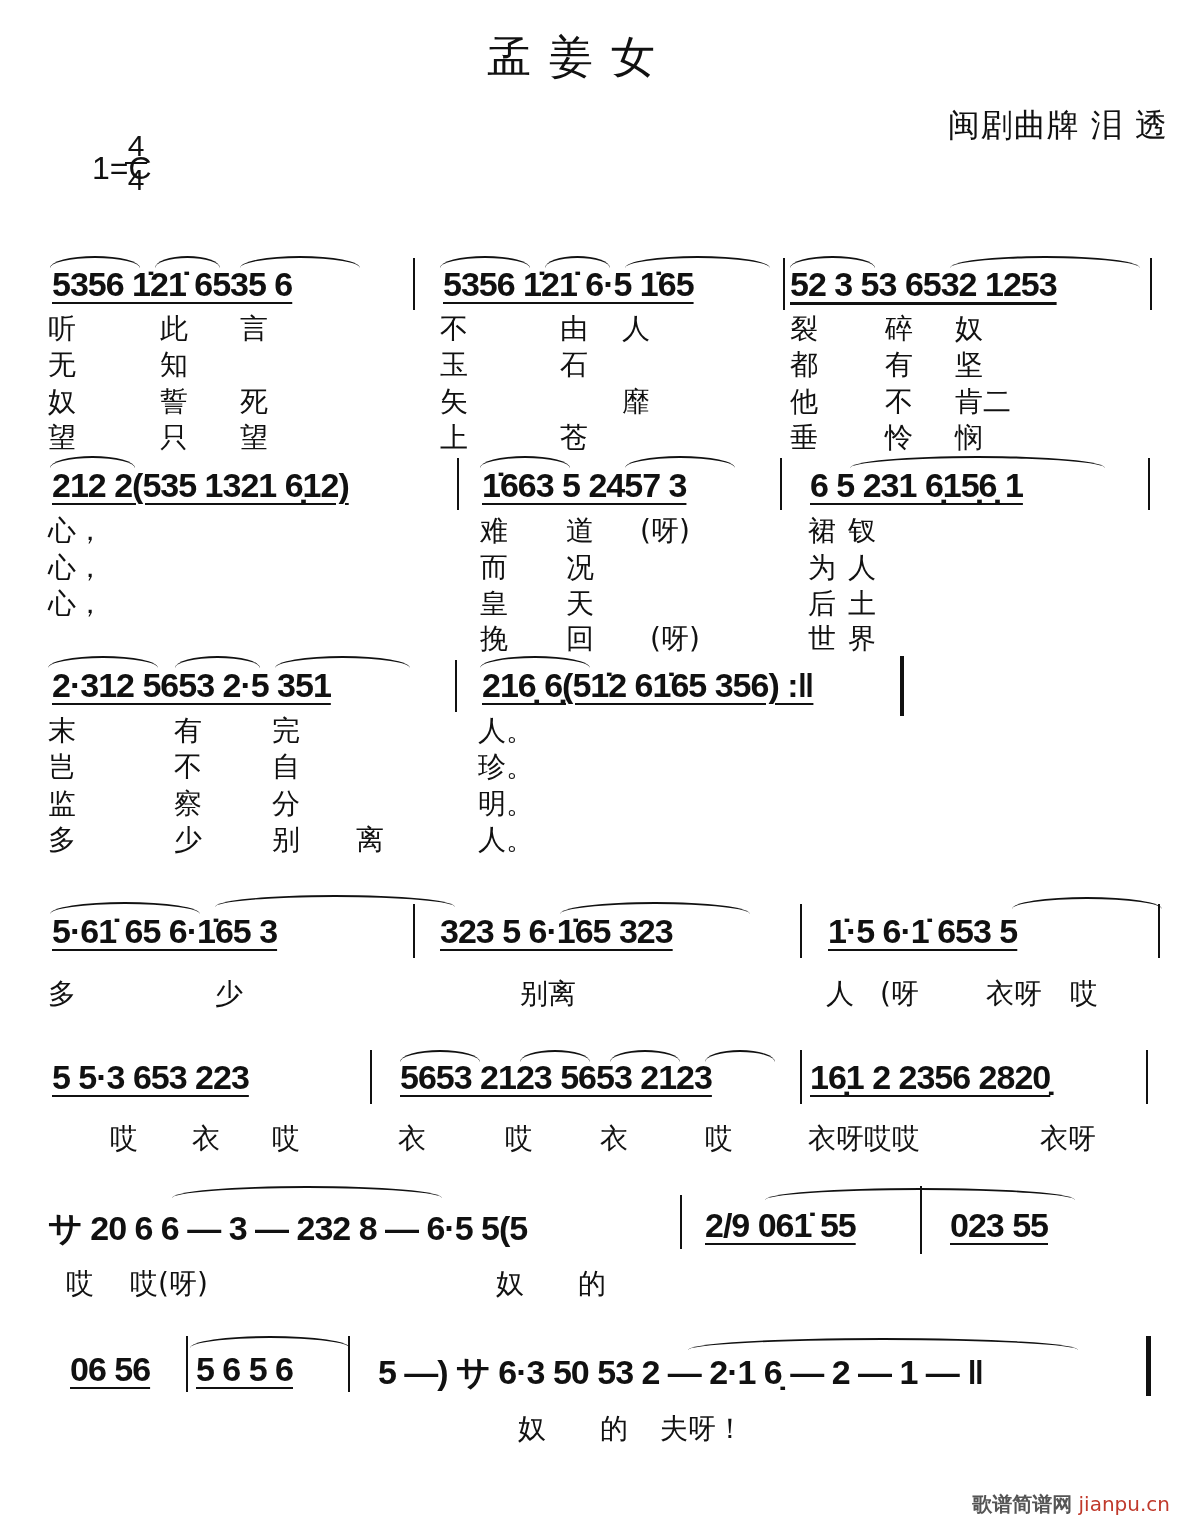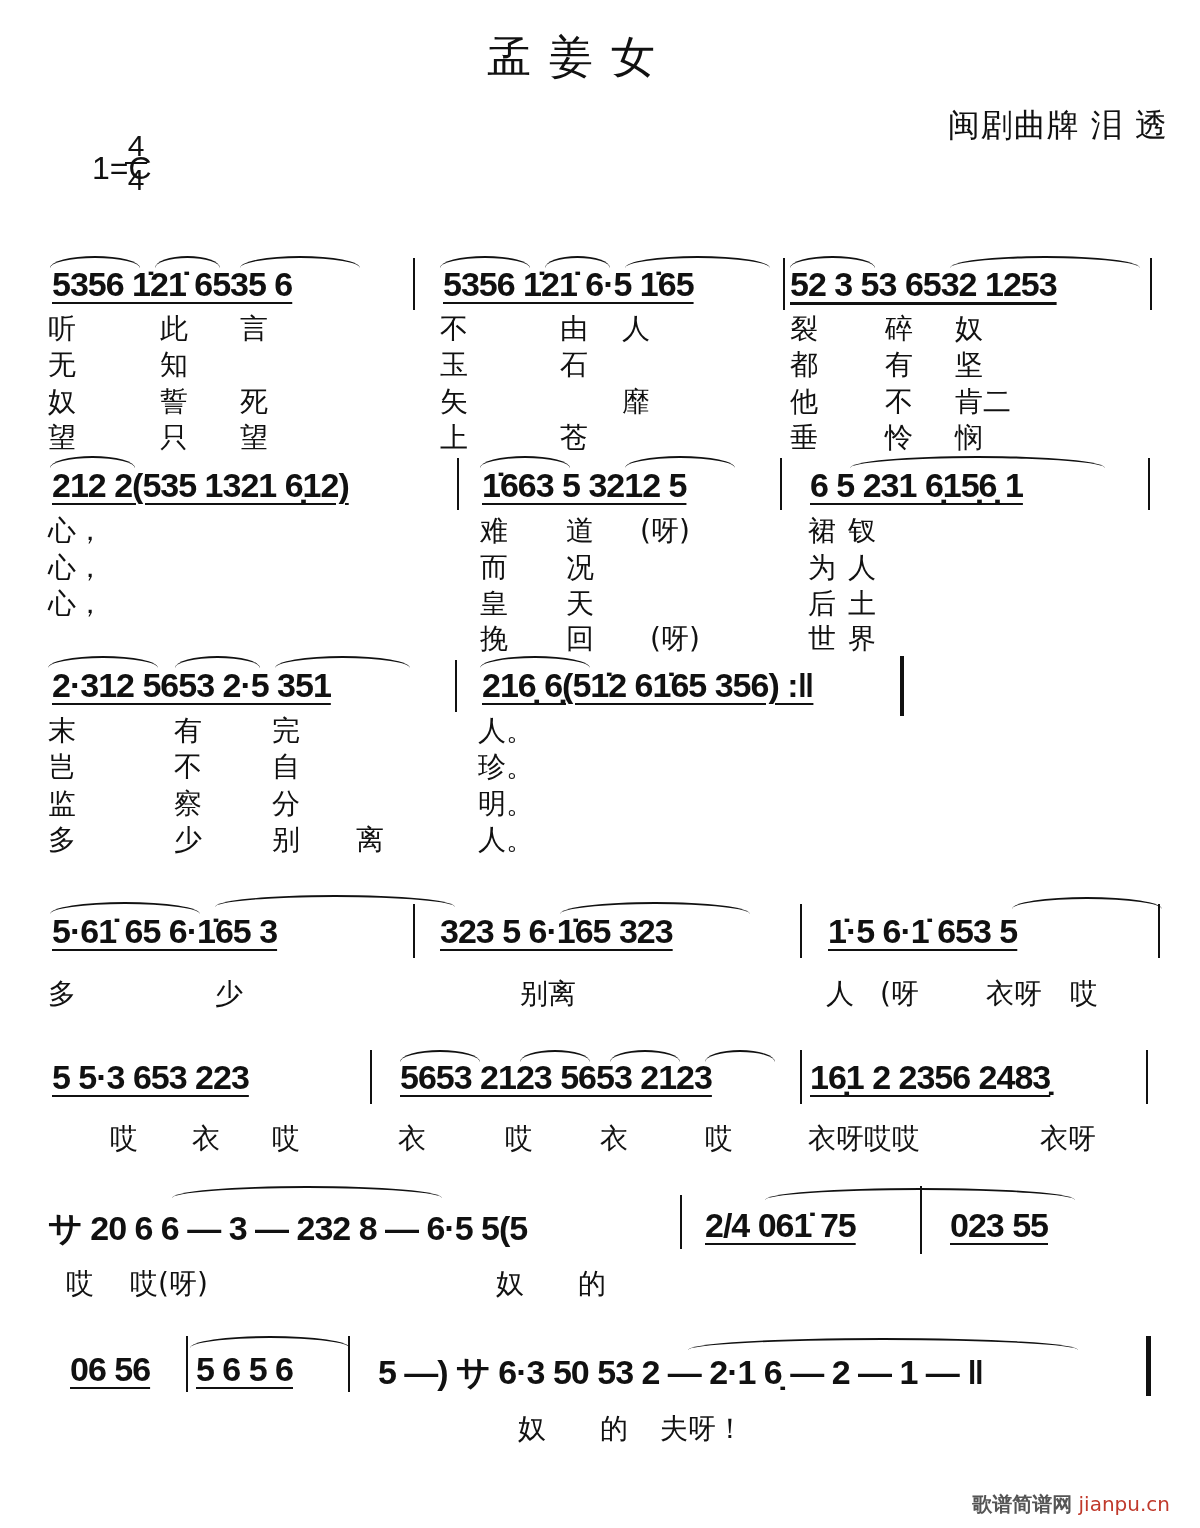--- a/index.html
+++ b/index.html
@@ -83,21 +83,21 @@
   <div class="abs lyr" style="left:885px;top:419px;">怜</div>
   <div class="abs lyr" style="left:955px;top:419px;">悯</div>
 </div>
 
 <div>
   <div class="slur" style="left:50px;top:456px;width:85px;"></div>
   <div class="abs notes u1" style="left:52px;top:466px;">212 2(535 1321 6̣12)</div>
   <div class="barline" style="left:457px;top:458px;height:52px;"></div>
   <div class="slur" style="left:480px;top:456px;width:90px;"></div>
   <div class="slur" style="left:625px;top:456px;width:110px;"></div>
-  <div class="abs notes u1" style="left:482px;top:466px;">1̇663 5 3212 5</div>
+  <div class="abs notes u1" style="left:482px;top:466px;">1̇663 5 2457 3</div>
   <div class="barline" style="left:780px;top:458px;height:52px;"></div>
   <div class="slur" style="left:850px;top:456px;width:255px;"></div>
   <div class="abs notes u1" style="left:810px;top:466px;">6 5 231 6̣15̣6̣ 1</div>
   <div class="barline" style="left:1148px;top:458px;height:52px;"></div>
 
   <div class="abs lyr" style="left:48px;top:512px;">心，</div>
   <div class="abs lyr" style="left:480px;top:512px;">难</div>
   <div class="abs lyr" style="left:566px;top:512px;">道</div>
   <div class="abs lyr" style="left:640px;top:512px;">(呀)</div>
   <div class="abs lyr" style="left:808px;top:512px;">裙</div>
@@ -177,40 +177,40 @@
 
 <div>
   <div class="abs notes u1" style="left:52px;top:1058px;">5 5·3 653 223</div>
   <div class="barline" style="left:370px;top:1050px;height:54px;"></div>
   <div class="slur" style="left:400px;top:1050px;width:80px;"></div>
   <div class="slur" style="left:520px;top:1050px;width:70px;"></div>
   <div class="slur" style="left:610px;top:1050px;width:70px;"></div>
   <div class="slur" style="left:705px;top:1050px;width:70px;"></div>
   <div class="abs notes u1" style="left:400px;top:1058px;">5653 2123 5653 2123</div>
   <div class="barline" style="left:800px;top:1050px;height:54px;"></div>
-  <div class="abs notes u1" style="left:810px;top:1058px;">16̣1 2 2356 2483̣</div>
+  <div class="abs notes u1" style="left:810px;top:1058px;">16̣1 2 2356 2820̣</div>
   <div class="barline" style="left:1146px;top:1050px;height:54px;"></div>
 
   <div class="abs lyr" style="left:110px;top:1120px;">哎</div>
   <div class="abs lyr" style="left:192px;top:1120px;">衣</div>
   <div class="abs lyr" style="left:272px;top:1120px;">哎</div>
   <div class="abs lyr" style="left:398px;top:1120px;">衣</div>
   <div class="abs lyr" style="left:505px;top:1120px;">哎</div>
   <div class="abs lyr" style="left:600px;top:1120px;">衣</div>
   <div class="abs lyr" style="left:705px;top:1120px;">哎</div>
   <div class="abs lyr" style="left:808px;top:1120px;">衣呀哎哎</div>
   <div class="abs lyr" style="left:1040px;top:1120px;">衣呀</div>
 </div>
 
 <div>
   <div class="slur" style="left:172px;top:1186px;width:270px;"></div>
   <div class="abs notes" style="left:48px;top:1206px;">サ 20 6 6 — 3 — 232 8 — 6·5 5(5</div>
   <div class="barline" style="left:680px;top:1195px;height:54px;"></div>
   <div class="slur" style="left:765px;top:1188px;width:310px;"></div>
-  <div class="abs notes u1" style="left:705px;top:1206px;">2/4 061̇ 75</div>
+  <div class="abs notes u1" style="left:705px;top:1206px;">2/9 061̇ 55</div>
   <div class="barline" style="left:920px;top:1186px;height:68px;"></div>
   <div class="abs notes u1" style="left:950px;top:1206px;">023 55</div>
 
   <div class="abs lyr" style="left:66px;top:1265px;">哎</div>
   <div class="abs lyr" style="left:130px;top:1265px;">哎(呀)</div>
   <div class="abs lyr" style="left:496px;top:1265px;">奴</div>
   <div class="abs lyr" style="left:578px;top:1265px;">的</div>
 </div>
 
 <div>

